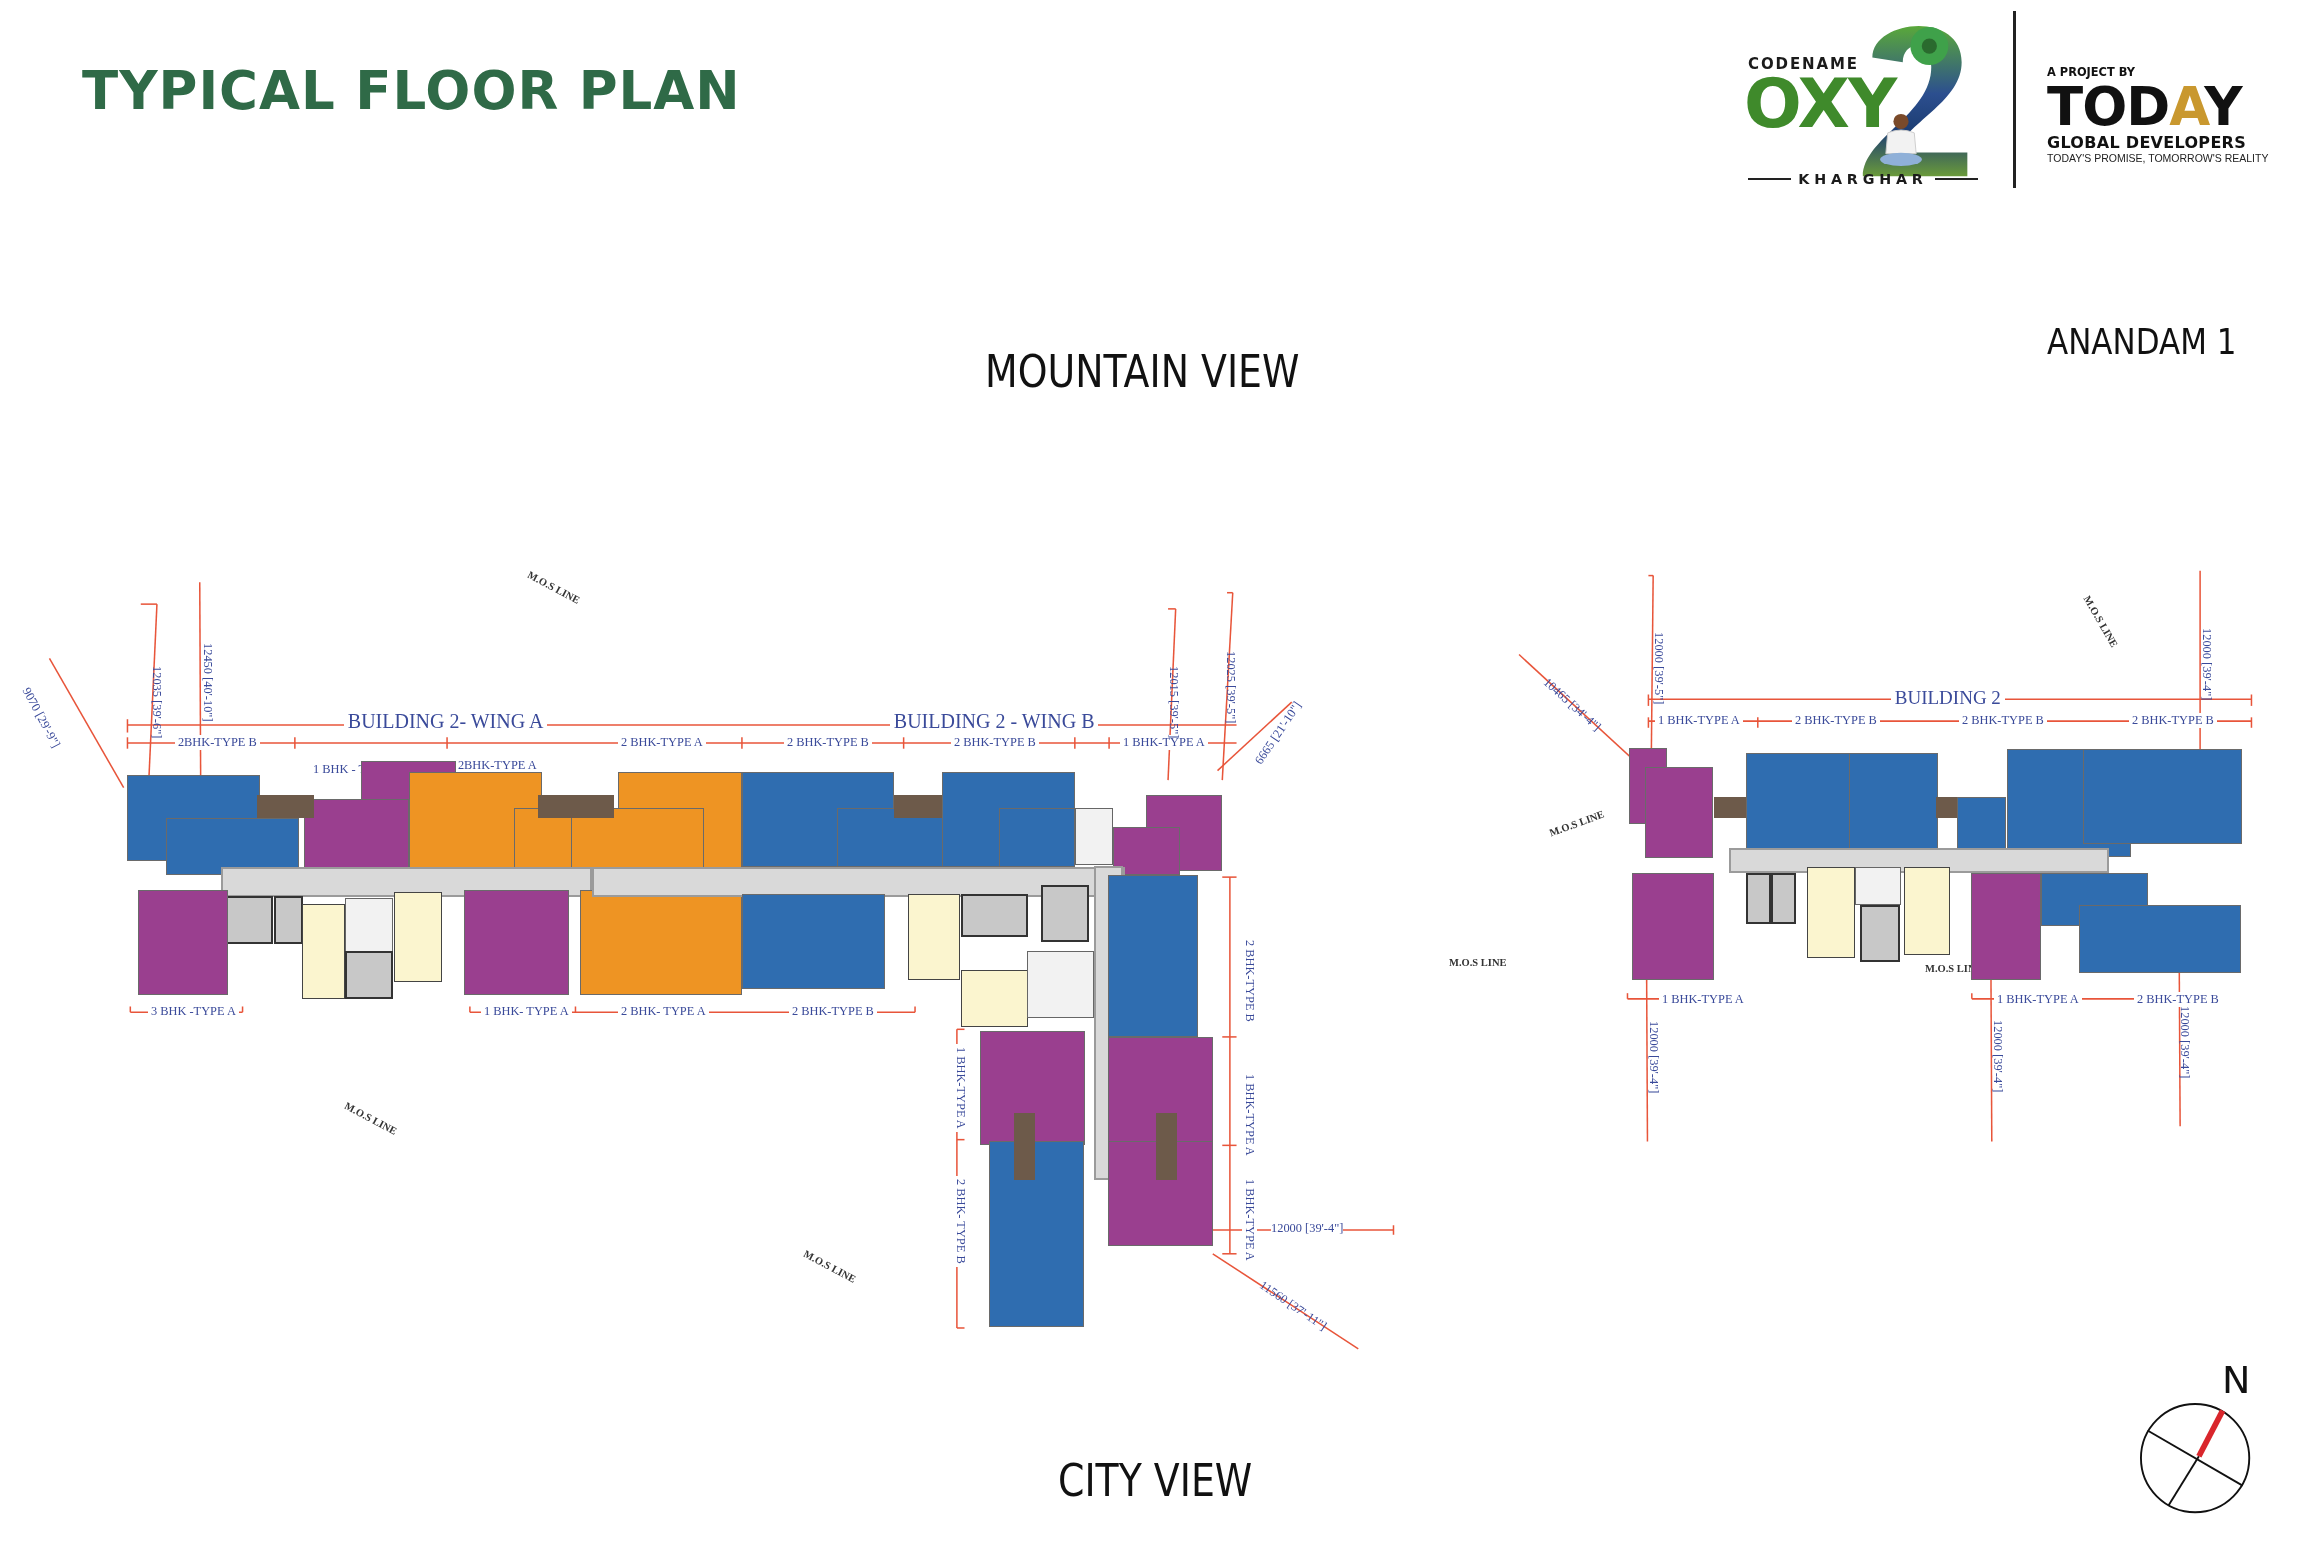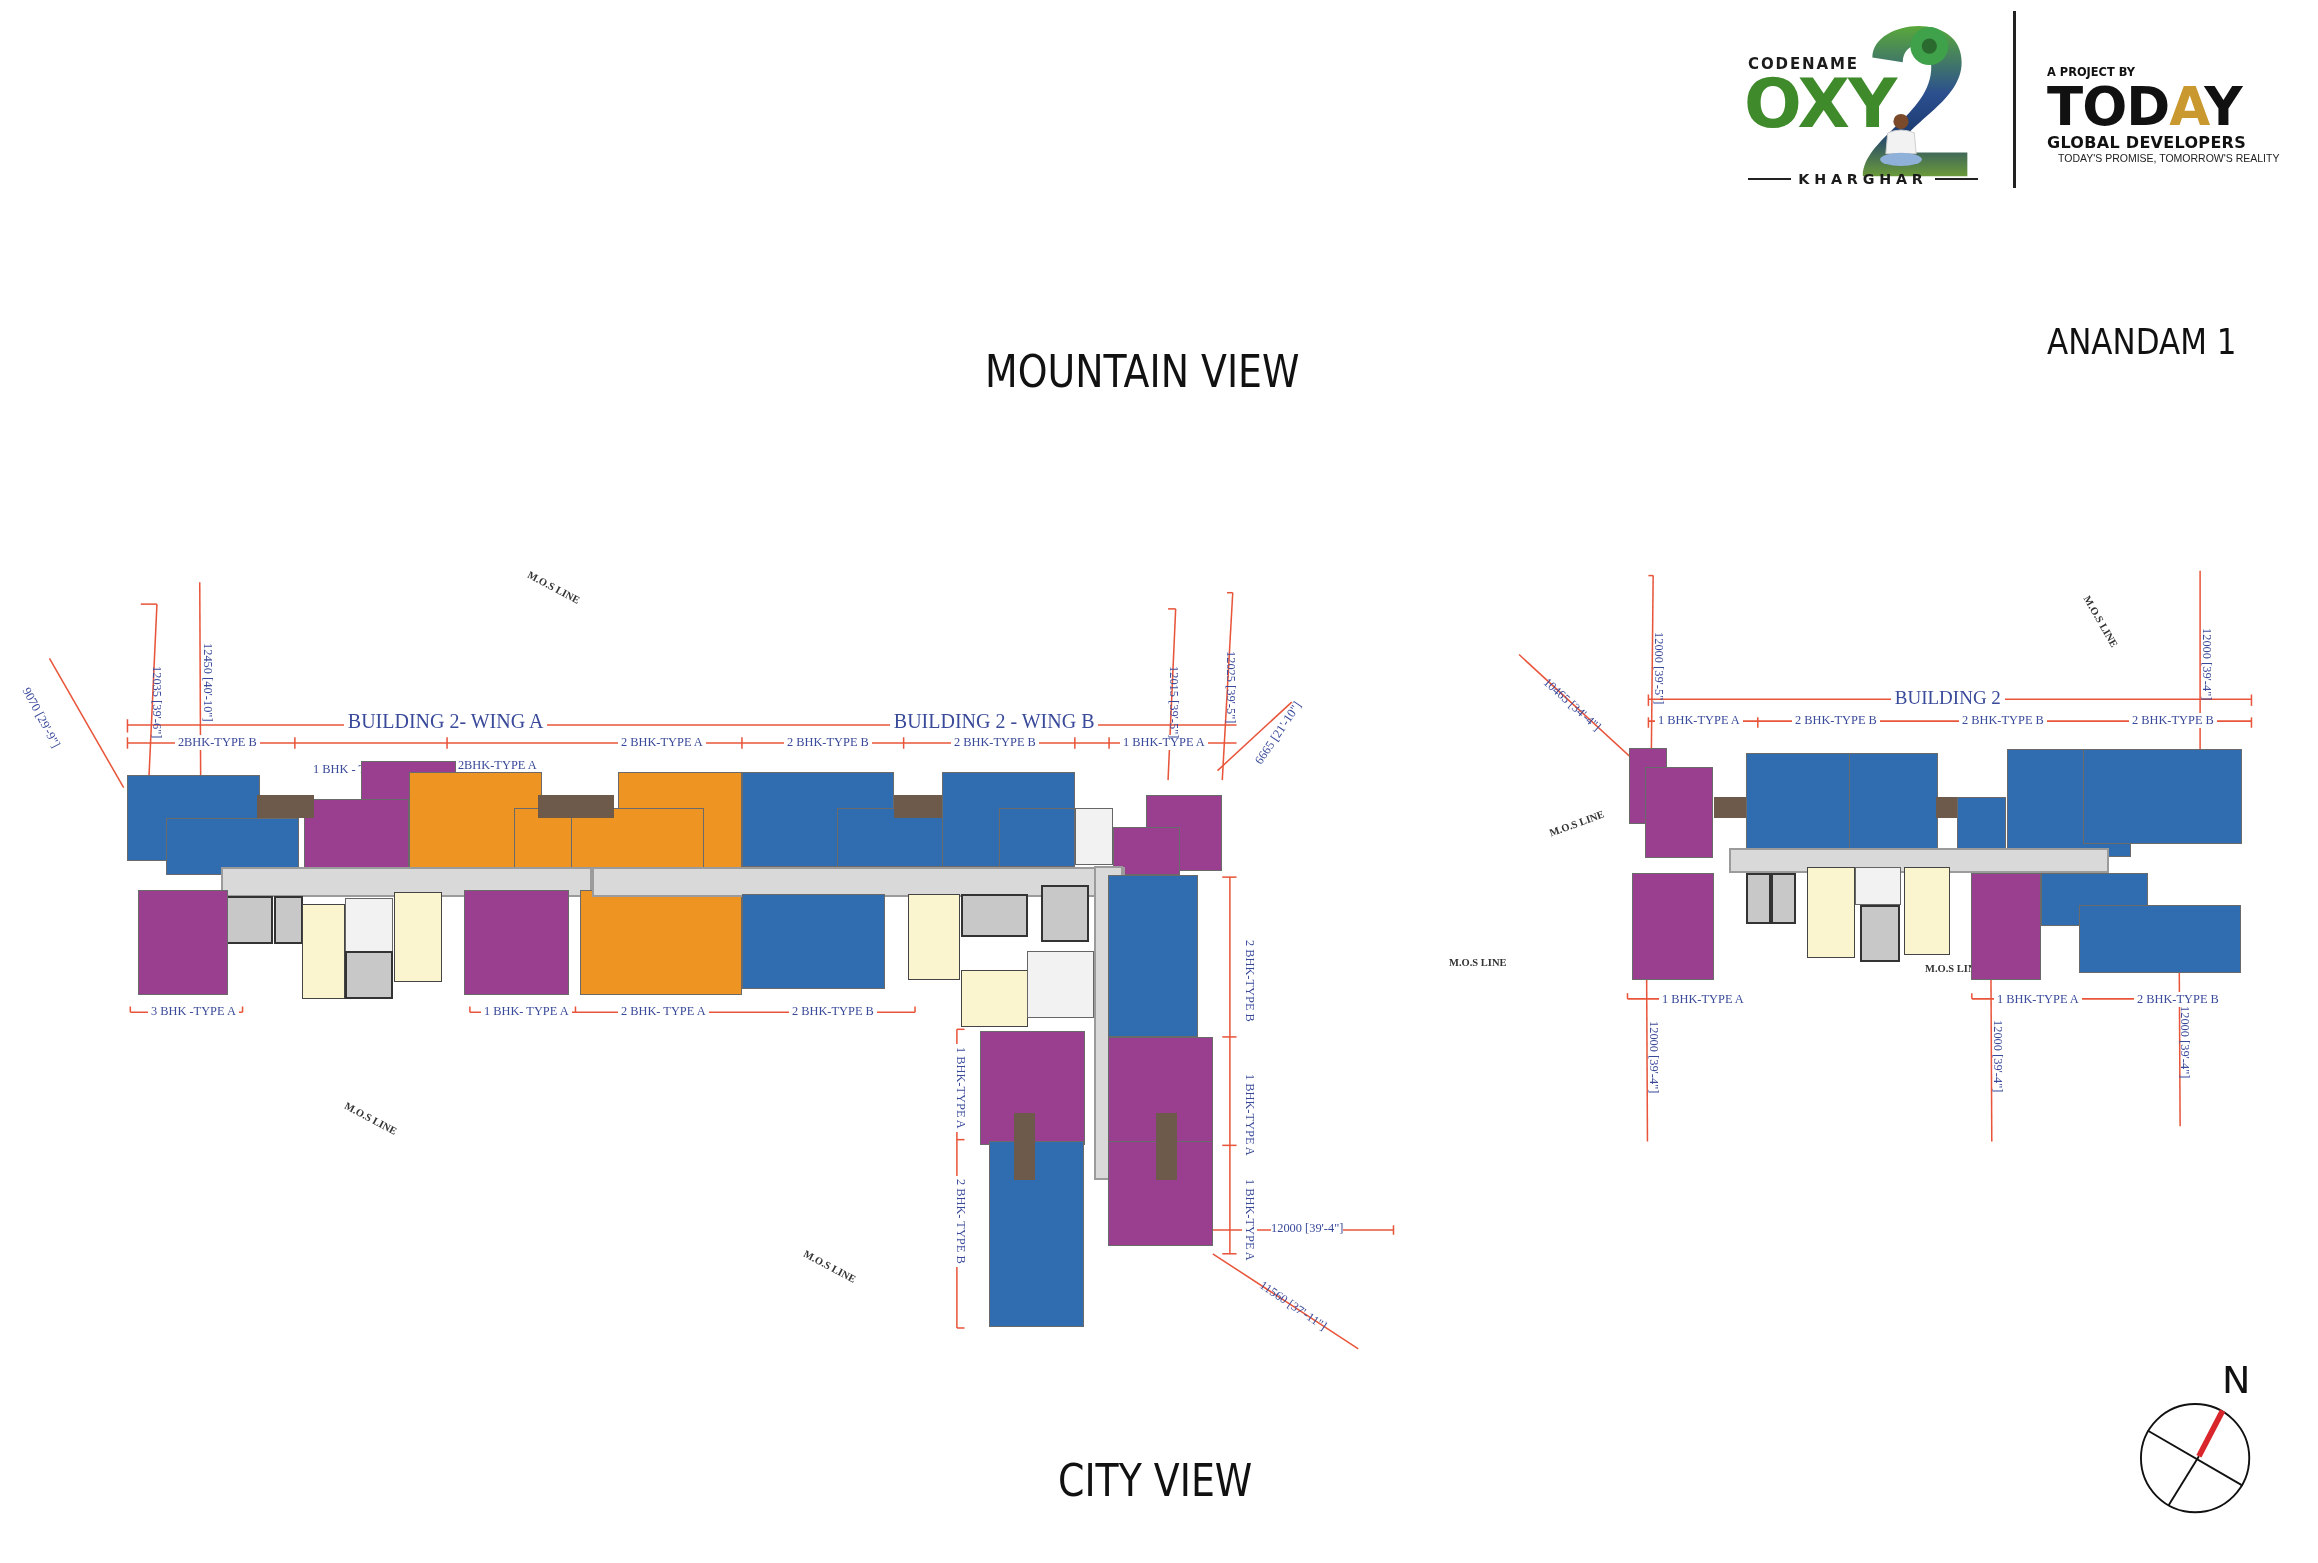--- a/index.html
+++ b/index.html
@@ -10,41 +10,42 @@
   .anandam{font-family:"DejaVu Sans",sans-serif;font-size:36px;color:#111;transform:scaleX(0.86);transform-origin:left top;}
   .codename{left:1748px;top:55px;font-family:"DejaVu Sans",sans-serif;font-weight:bold;font-size:15px;letter-spacing:1.9px;color:#1b1b1b;}
   .oxy{left:1744px;top:70px;font-family:"DejaVu Sans",sans-serif;font-weight:bold;font-size:68px;line-height:68px;color:#3f8a2b;letter-spacing:-1.9px;}
   .kharghar{left:1748px;top:171px;width:230px;font-family:"DejaVu Sans",sans-serif;font-weight:bold;font-size:14.3px;letter-spacing:4.8px;color:#1b1b1b;display:flex;align-items:center;gap:7.6px;}
   .kharghar .ln{flex:1;height:1.9px;background:#222;}
   .vdivider{left:2013px;top:11.4px;width:2.9px;height:177px;background:#222;}
   .project-by{left:2047px;top:65px;font-family:"DejaVu Sans",sans-serif;font-weight:bold;font-size:11.4px;color:#111;}
   .today{left:2047px;top:80px;font-family:"DejaVu Sans",sans-serif;font-weight:bold;font-size:53px;line-height:53px;color:#111;letter-spacing:-1px;}
   .today .gold{color:#c9982f;}
   .global{left:2047px;top:133px;font-family:"DejaVu Sans",sans-serif;font-weight:bold;font-size:16px;color:#111;letter-spacing:0.3px;}
-  .tagline{left:2047px;top:152px;font-family:"Liberation Sans",sans-serif;font-size:10.5px;color:#222;margin-left:11px;}
+  .tagline{left:2047px;top:152px;font-family:"Liberation Sans",sans-serif;font-size:10.5px;color:#222;}
   
   .unit{position:absolute;border:1.9px solid #6a6a6a;box-sizing:border-box;}
   .blue{background:#2f6db0;}
   .purple{background:#9a3f8f;}
   .orange{background:#ee9423;}
   .corr{background:#d9d9d9;border:2.9px solid #9b9b9b;box-sizing:border-box;}
   .balc{background:#6d5a4a;}
   .stair{background:#fbf5cf;border:1.9px solid #444;box-sizing:border-box;}
   .lift{background:#c8c8c8;border:2.9px solid #333;box-sizing:border-box;}
   .room{background:#f2f2f2;border:1px solid #666;box-sizing:border-box;}
   .dim{font-family:"Liberation Serif",serif;color:#3a4a9a;white-space:nowrap;}
   .mos{font-family:"Liberation Serif",serif;font-size:10.5px;color:#333;white-space:nowrap;font-weight:bold;}
   .bldg-label{font-family:"Liberation Serif",serif;font-size:20px;color:#3a4a9a;background:#fff;padding:0 3.8px;white-space:nowrap;}
   .unit-label{font-family:"Liberation Serif",serif;font-size:12.4px;color:#3a4a9a;background:#fff;padding:0 2.9px;white-space:nowrap;}
   .north-n{font-family:"DejaVu Sans",sans-serif;font-size:38px;color:#111;}
 </style>
 </head>
 <body>
 
 <div class="abs title">
+  <div>TYPICAL FLOOR PLAN</div>
 </div>
 
 <div>
   <svg class="abs" style="left:1855px;top:9.5px;" width="124" height="171" viewBox="0 0 130 180">
     <defs>
       <linearGradient id="g2" x1="0" y1="0" x2="0" y2="1">
         <stop offset="0" stop-color="#5aa83a"></stop>
         <stop offset="0.45" stop-color="#2c4f8f"></stop>
         <stop offset="0.7" stop-color="#1c3d73"></stop>
         <stop offset="1" stop-color="#6a9a3a"></stop>

